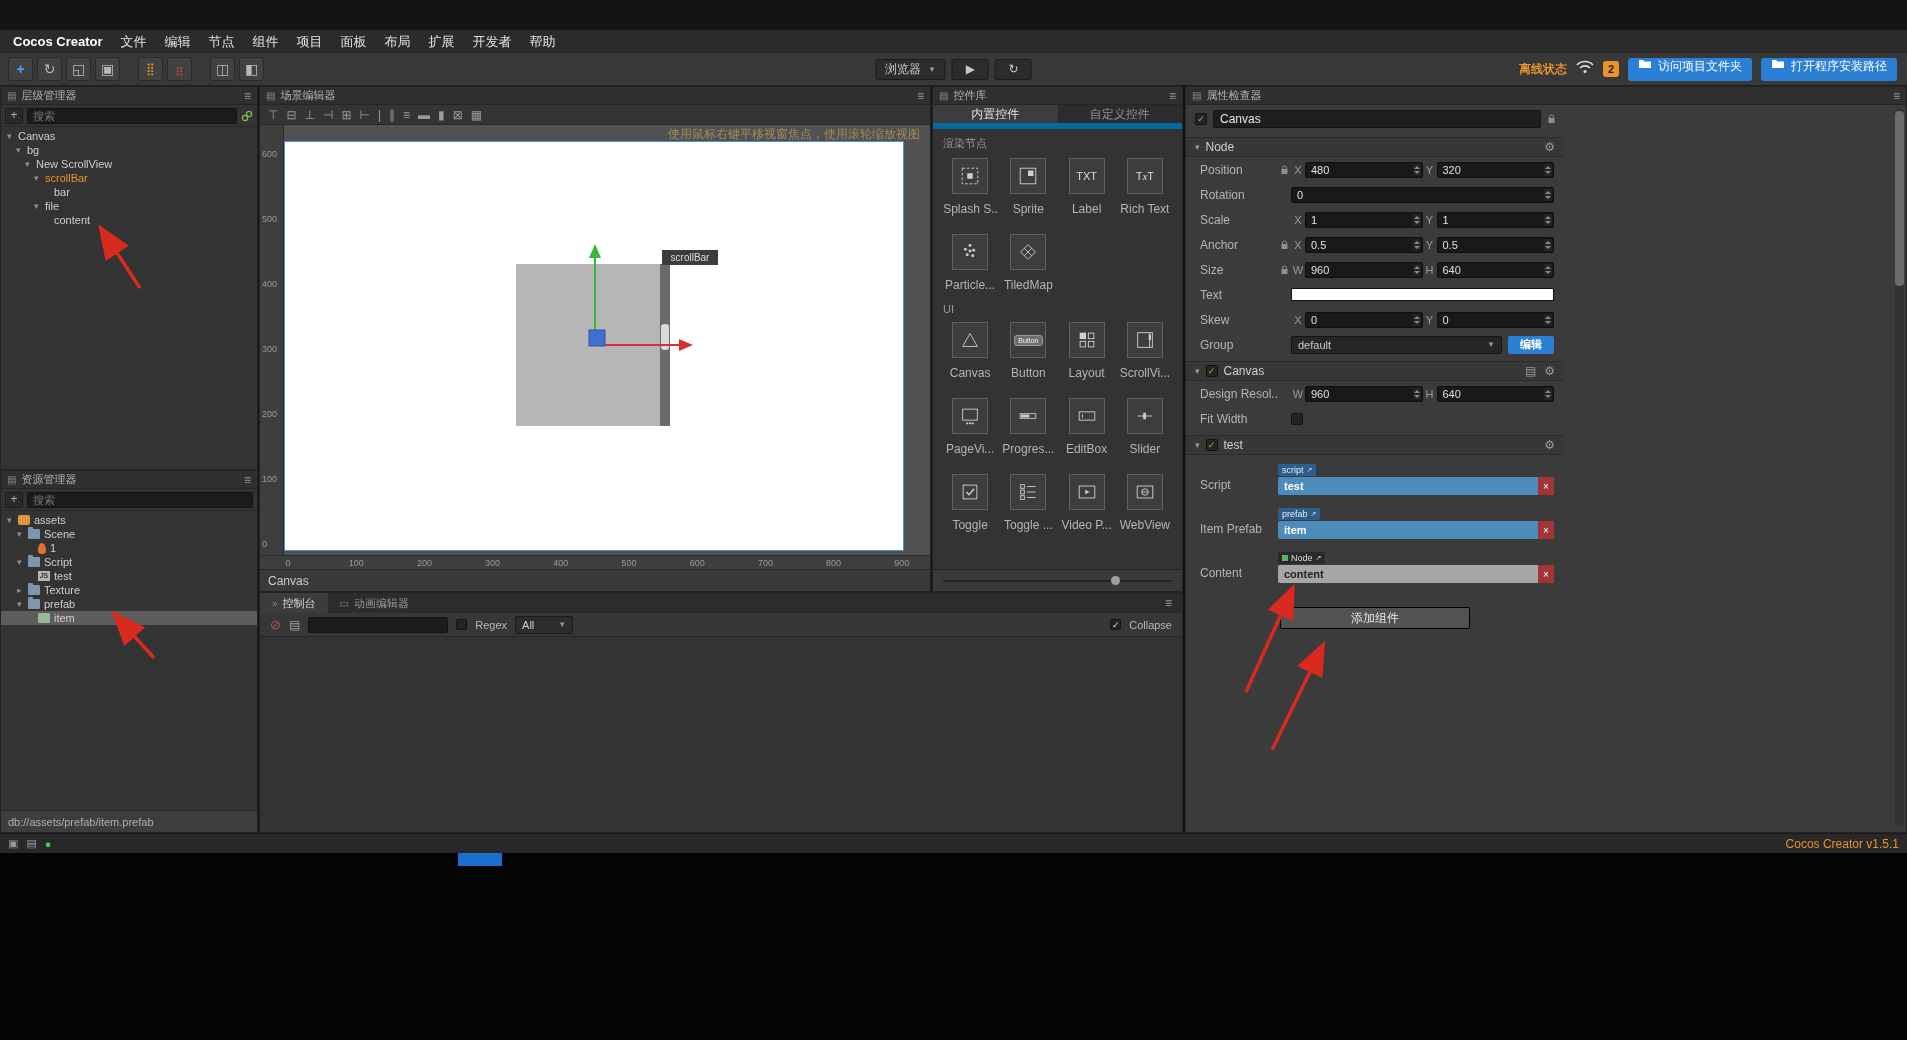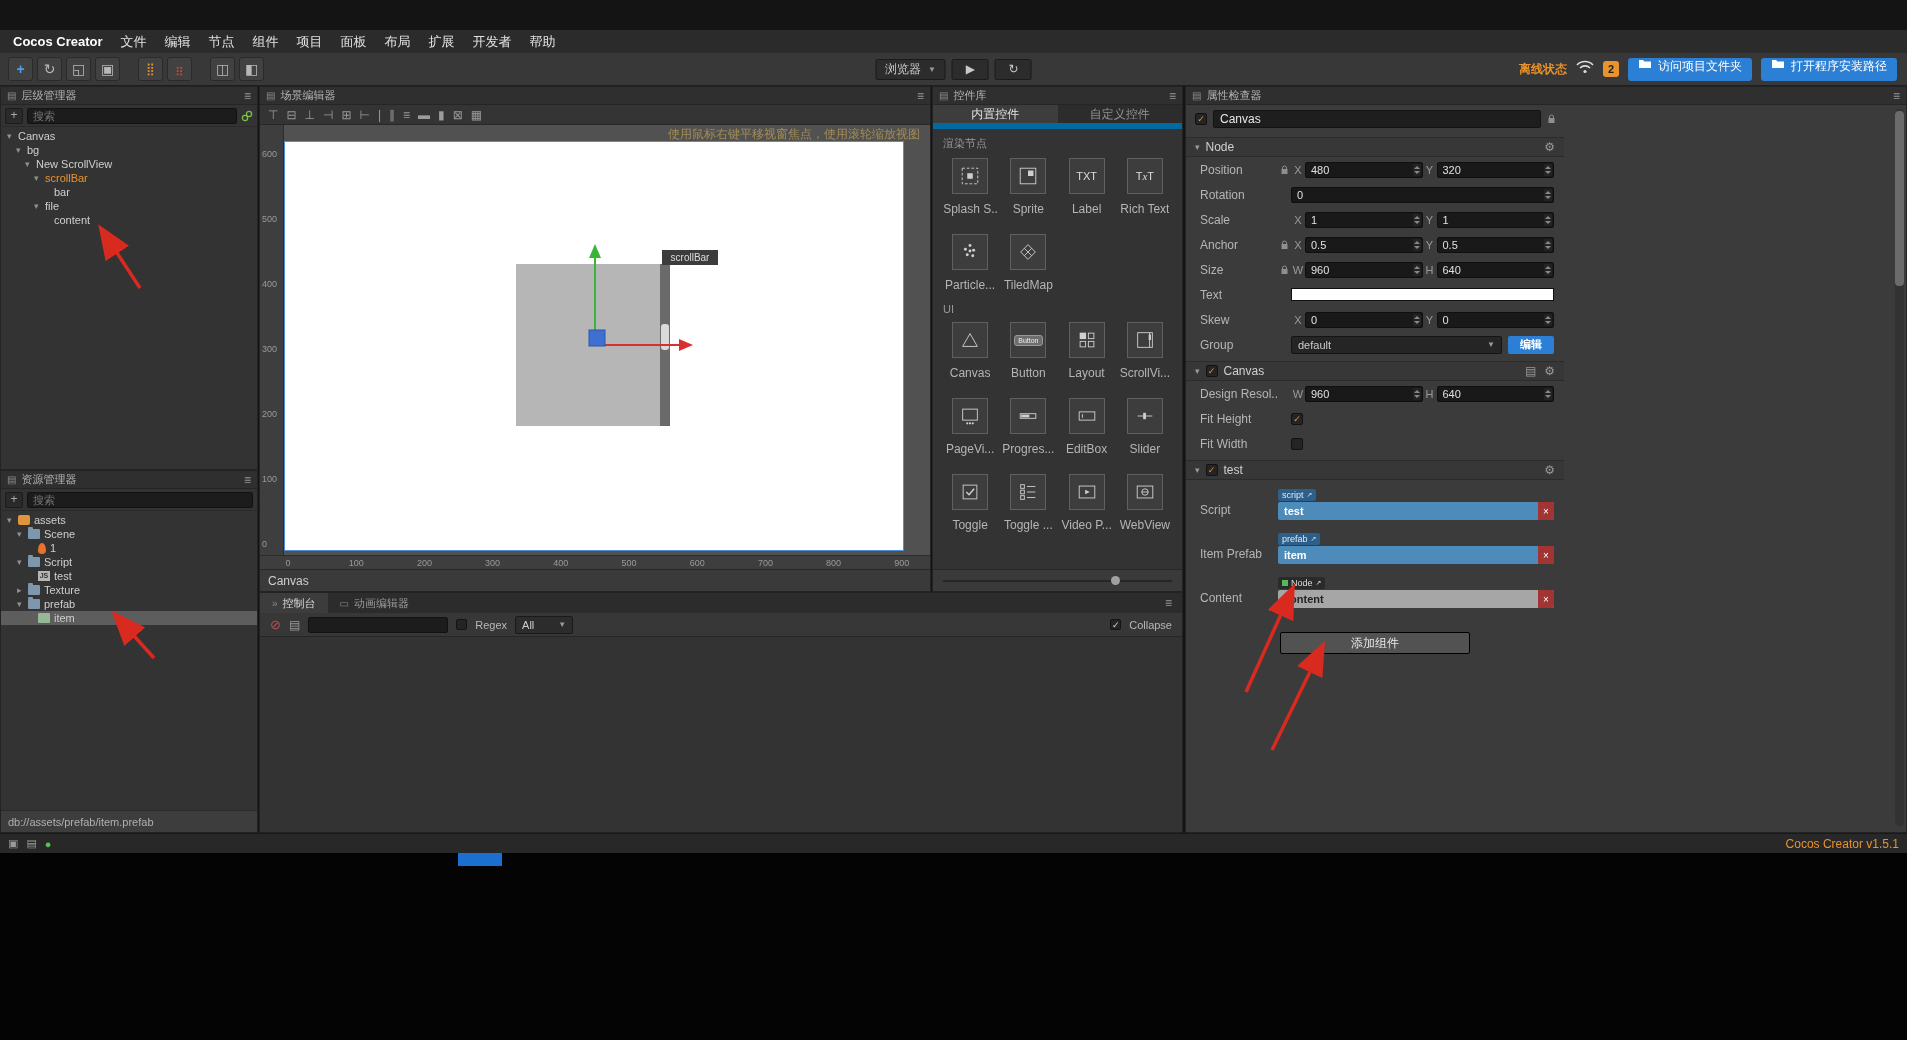--- a/index.html
+++ b/index.html
@@ -821,25 +821,20 @@
         <span class="axis">H</span>
         <div class="numfield">
             <span>640</span>
             <span class="steppers">
               <i class="up"></i>
               <i class="dn"></i>
             </span>
           </div>
       </div>
 
-      <div class="irow">
-        <span class="ilabel">Fit Height</span>
-        <span class="lslot"></span>
-        <span class="cb checked"></span>
-      </div>
 
       <div class="irow">
         <span class="ilabel">Fit Width</span>
         <span class="lslot"></span>
         <span class="cb"></span>
       </div>
 
       <div class="sec-head">
         <span class="scaret">▾</span>
         <span class="cb checked"></span>

